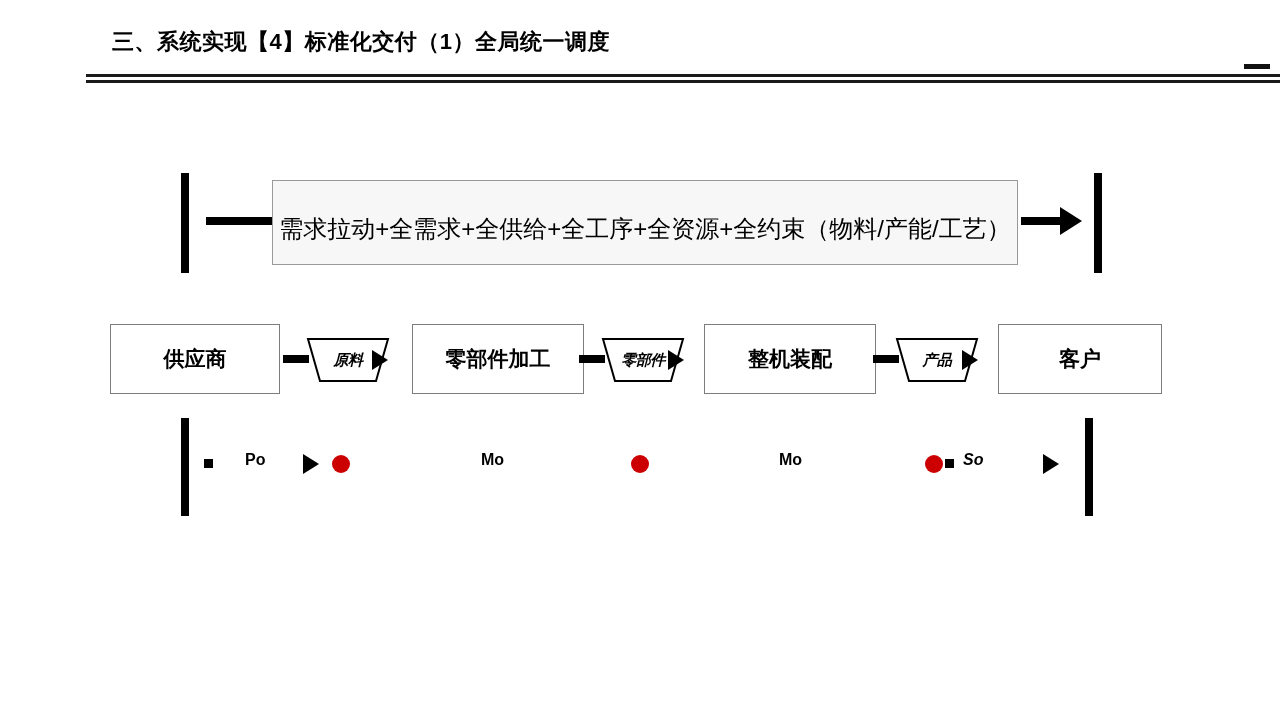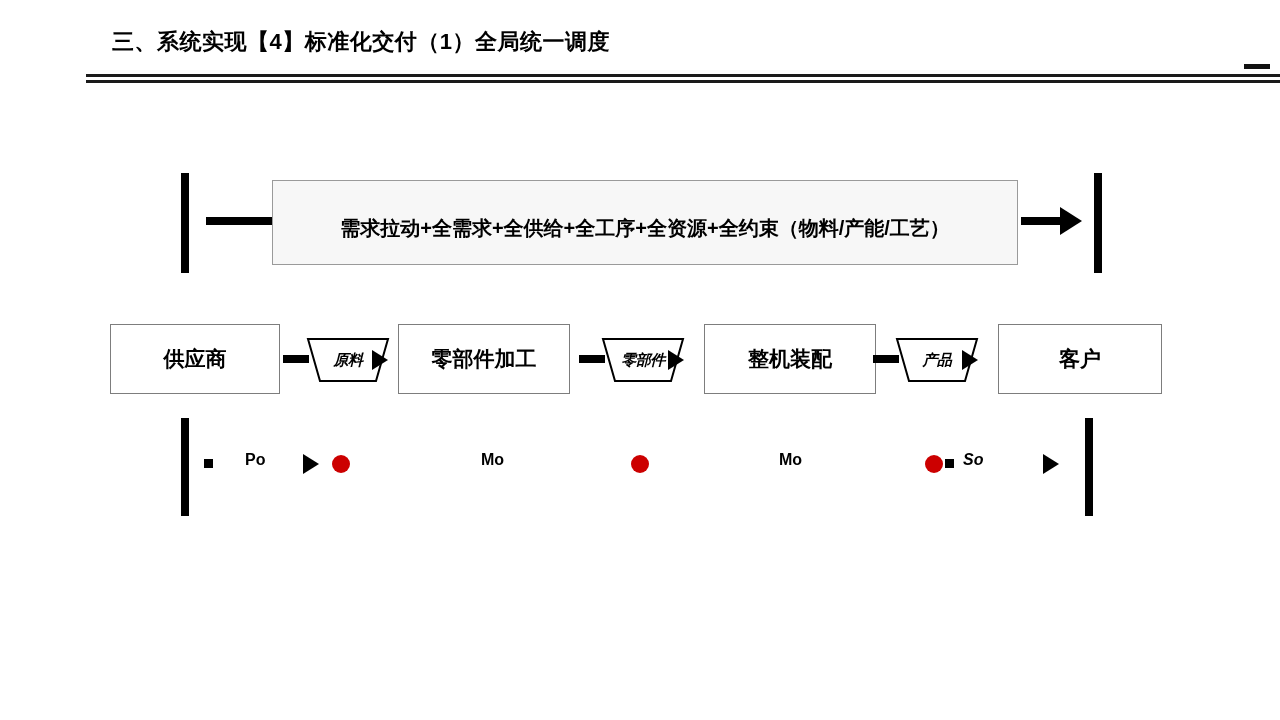--- a/index.html
+++ b/index.html
@@ -117,22 +117,22 @@
     width: 746px;
     height: 85px;
     background: #f7f7f7;
     border: 1.5px solid #9a9a9a;
     box-sizing: border-box;
     display: flex;
     align-items: center;
     justify-content: center;
   }
   #banner-text {
-    font-size: 20px;
-    font-weight: bold;
+    font-size: 24px;
+    font-weight: normal;
     white-space: nowrap;
     letter-spacing: 0px;
     margin-top: 12px;
   }
 
   
   .proc-box {
     position: absolute;
     background: #ffffff;
     border: 1.6px solid #7d7d7d;
@@ -212,21 +212,21 @@
 
   <div class="hline" style="left:283px; top:355px; width:26px;"></div>
   <div class="trap-wrap" style="left:306px;">
     <svg width="84" height="46" viewBox="0 0 84 46">
       <polygon points="2,2 82,2 70,44 14,44" fill="#ffffff" stroke="#000000" stroke-width="2"></polygon>
     </svg>
     <span class="trap-label">原料</span>
   </div>
   <div class="arrow-small" style="left:372px; top:350px;"></div>
 
-  <div class="proc-box" style="left:398px; width:172px;text-align:right;">
+  <div class="proc-box" style="left:412px; width:172px;text-align:right;">
     <span>零部件加工</span>
   </div>
 
   <div class="hline" style="left:579px; top:355px; width:26px;"></div>
   <div class="trap-wrap" style="left:601px;">
     <svg width="84" height="46" viewBox="0 0 84 46">
       <polygon points="2,2 82,2 70,44 14,44" fill="#ffffff" stroke="#000000" stroke-width="2"></polygon>
     </svg>
     <span class="trap-label">零部件</span>
   </div>

